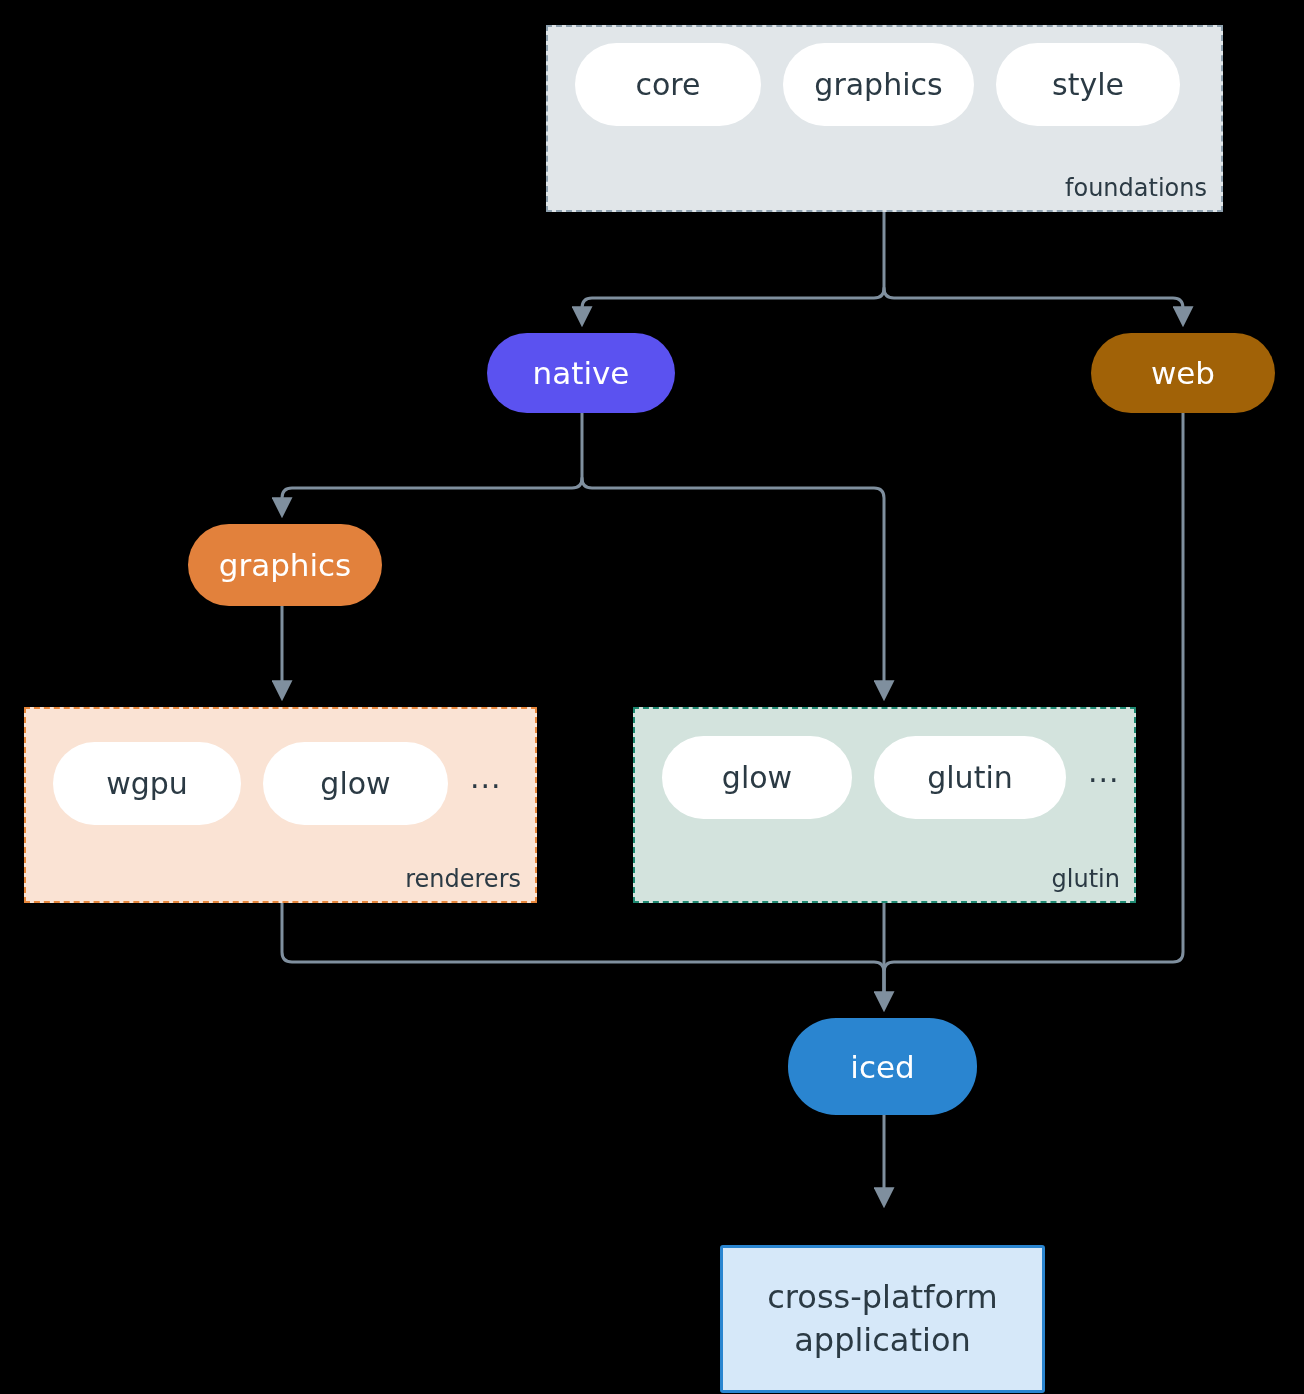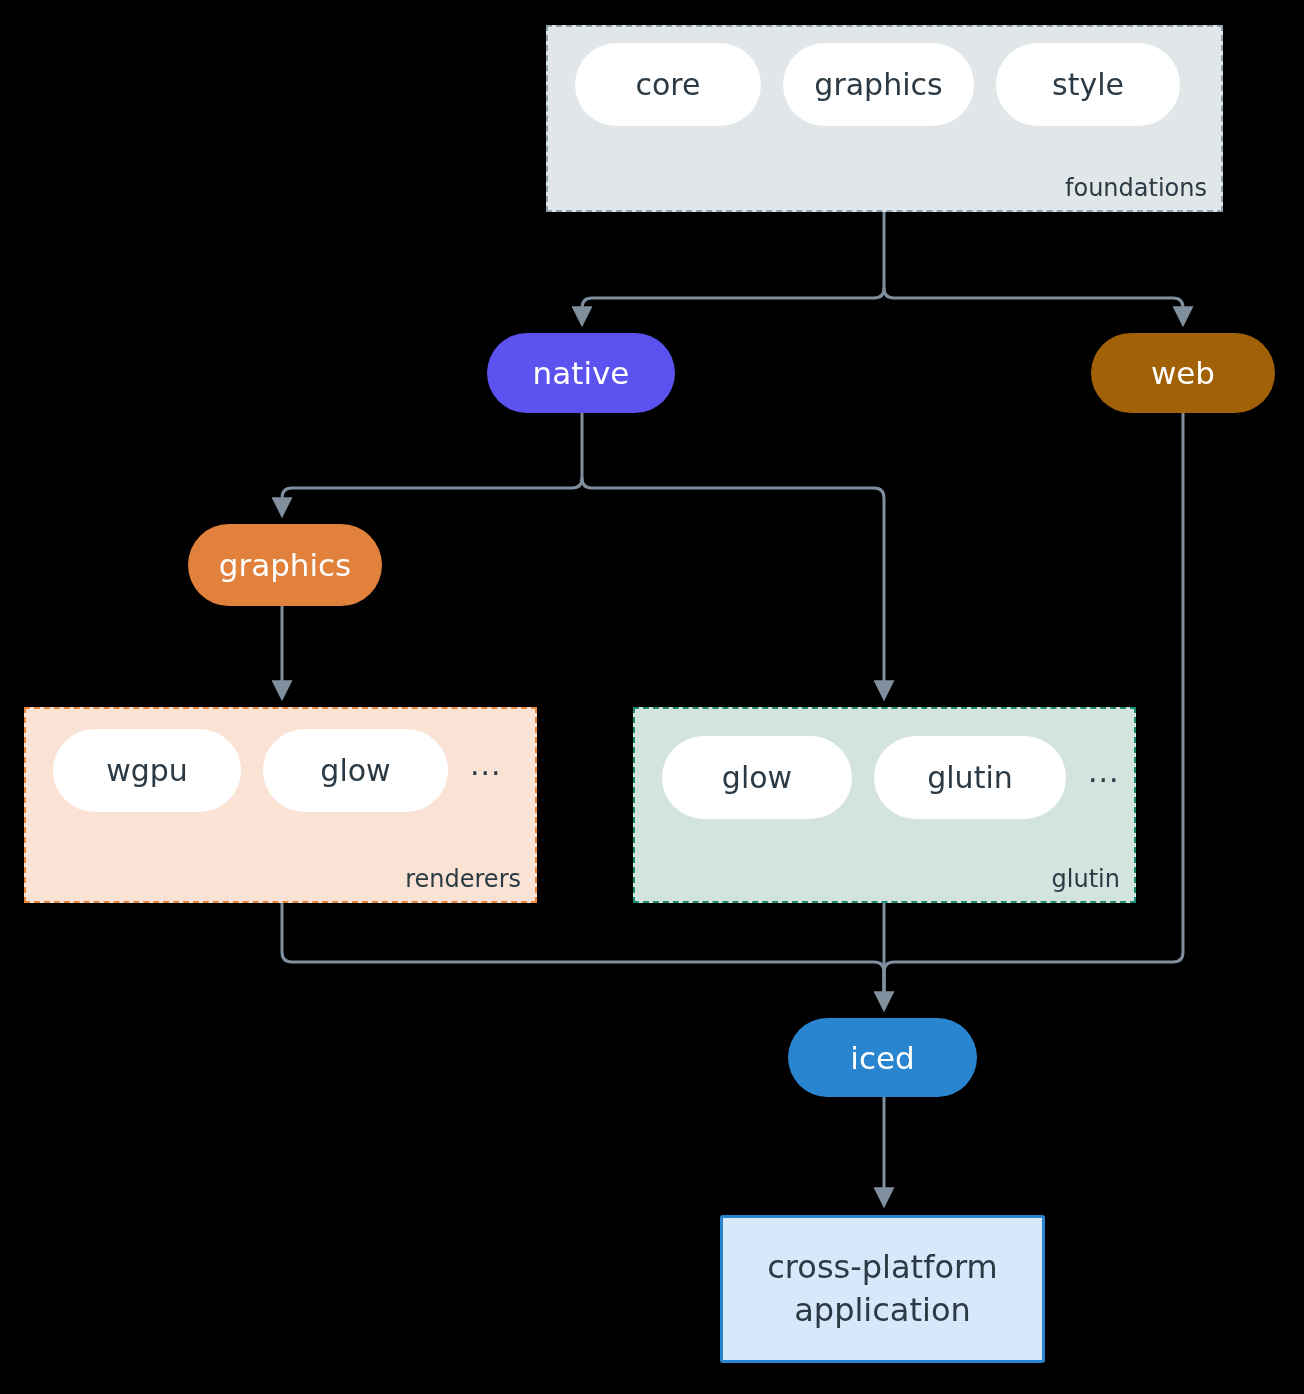--- a/index.html
+++ b/index.html
@@ -61,21 +61,21 @@
     padding-left: 27px;
   }
 
   #cluster-renderers {
     left: 24px; top: 707px;
     width: 513px; height: 196px;
     background: #fae3d4;
     border-color: #e8873b;
   }
   #cluster-renderers .cluster-row {
-    top: 20px;
+    top: 33px;
     padding-left: 27px;
   }
 
   #cluster-shells {
     left: 633px; top: 707px;
     width: 503px; height: 196px;
     background: #d3e3dd;
     border-color: #1f8a72;
   }
   #cluster-shells .cluster-row {
@@ -133,25 +133,25 @@
     width: 184px; height: 80px;
     background: #a16207;
   }
   #node-graphics {
     left: 188px; top: 524px;
     width: 194px; height: 82px;
     background: #e2813c;
   }
   #node-iced {
     left: 788px; top: 1018px;
-    width: 189px; height: 79px;
+    width: 189px; height: 97px;
     background: #2a85d0;
   }
   #node-application {
-    left: 720px; top: 1215px;
+    left: 720px; top: 1245px;
     width: 325px; height: 148px;
     background: #d6e8f9;
     border: 3px solid #2a85d0;
     border-radius: 3px;
     color: #2b3a44;
     font-size: 32px;
     flex-direction: column;
     line-height: 1.35;
     text-align: center;
   }

